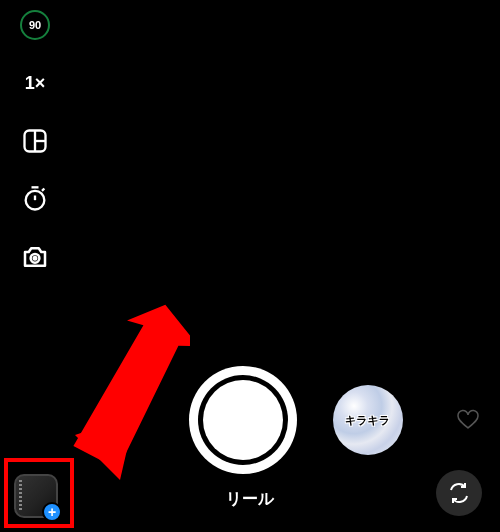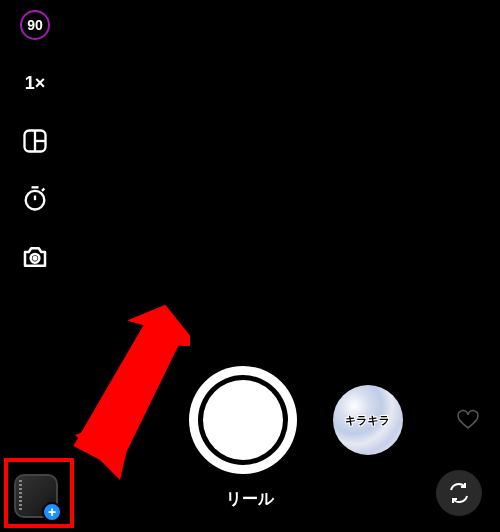--- a/index.html
+++ b/index.html
@@ -16,23 +16,23 @@
     position: absolute;
     left: 18px;
     top: 8px;
     display: flex;
     flex-direction: column;
     gap: 24px;
     align-items: center;
   }
   .tool { width: 34px; height: 34px; display:flex; align-items:center; justify-content:center; cursor:pointer; }
   .duration-circle {
-    width: 30px; height: 30px; border: 2px solid #a21caf; border-radius: 50%;
+    width: 30px; height: 30px; border: 2px solid #15803d; border-radius: 50%;
     display:flex; align-items:center; justify-content:center;
-    font-size: 14px; font-weight: 600;
+    font-size: 11px; font-weight: 600;
   }
   .zoom-label { font-size: 18px; font-weight: 700; color:#fff; }
   
   .effects-strip {
     position: absolute;
     bottom: 58px;
     left: 0; right: 15px;
     height: 108px;
     display:flex;
     align-items:center;

